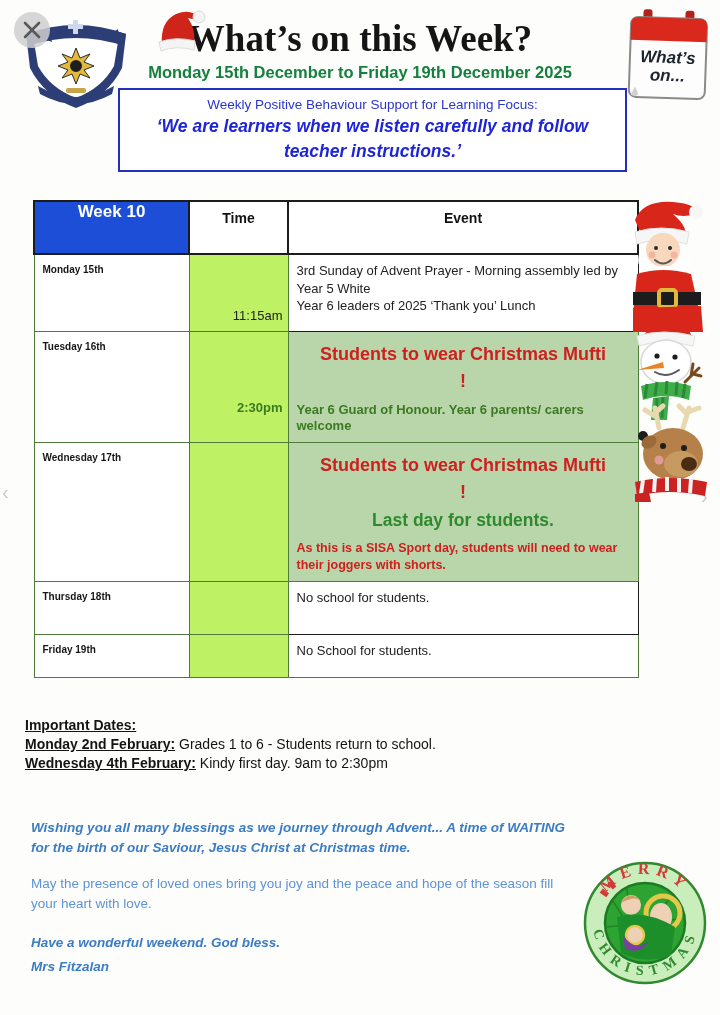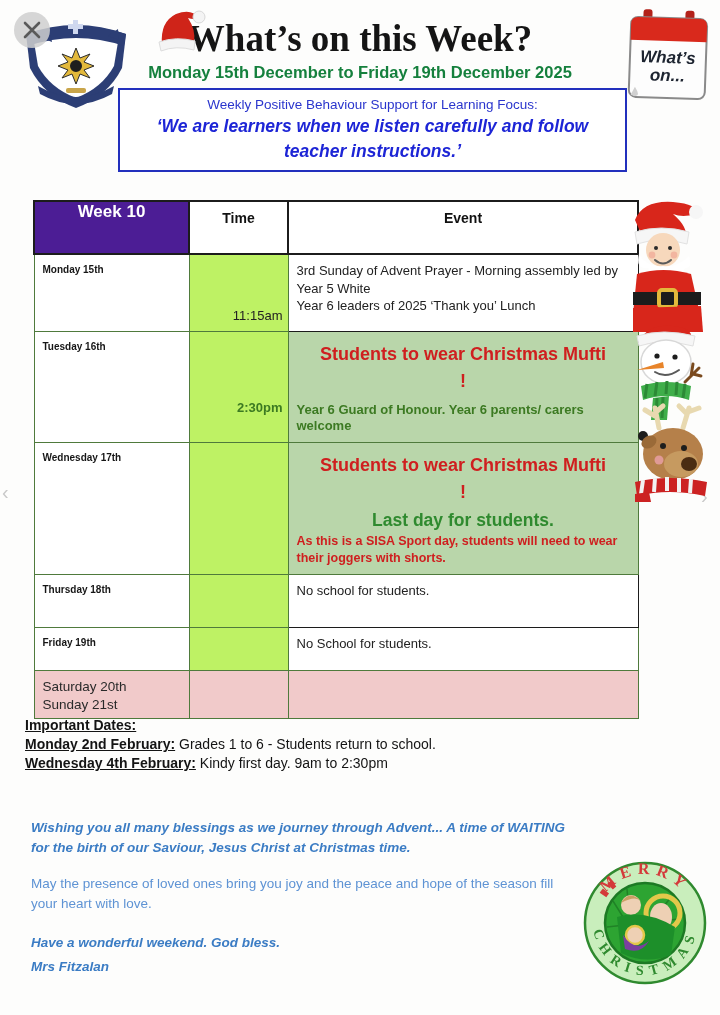--- a/index.html
+++ b/index.html
@@ -37,38 +37,38 @@
   .chev-right { left:701px; top:486px; }
   
   .week-table {
     position:absolute; left:33px; top:200px; width:604px;
     border-collapse:collapse; table-layout:fixed;
   }
   .week-table td, .week-table th { border:1.5px solid #4f7a3c; vertical-align:top; }
   .week-table th { border:2px solid #1c1c1c; }
   col.c-day { width:155px; } col.c-time { width:99px; } col.c-event { width:350px; }
   .th-week {
-    background:#4c1d95; color:#fff; font-size:17px; font-weight:bold;
+    background:#1d4ed8; color:#fff; font-size:17px; font-weight:bold;
     text-align:center; vertical-align:middle; height:53px;
   }
   .th-plain { background:#fff; color:#111; font-size:14px; font-weight:bold; text-align:center; padding-top:8px; }
   .cell-day { font-weight:bold; font-size:10px; color:#161616; padding:9px 4px 0 8px; background:#fff; }
   .cell-time { position:relative; background:#bef264; }
   .time-val { position:absolute; right:5px; bottom:7px; font-size:13px; color:#222; }
   .time-val.green { color:#3c7a22; font-weight:bold; bottom:27px;margin-left:29px; }
   .cell-event { background:#fff; font-size:13px; color:#222; padding:7px 8px; line-height:1.35; }
   .cell-event.black-border { border:1.5px solid #1c1c1c; }
   .cell-event.greenbg { background:#b9d6aa; }
   .mufti {
     color:#cf1f1f; font-weight:bold; font-size:18px; text-align:center;
     line-height:1.5; padding:2px 20px 0 20px;
   }
   .tue-detail { color:#3c7a22; font-weight:bold; font-size:13px; text-align:left; margin-top:7px; line-height:1.3; }
   .lastday { color:#2f8a2f; font-weight:bold; font-size:17.5px; text-align:center; margin-top:3px; }
-  .sisa { color:#cf1f1f; font-weight:bold; font-size:12.5px; line-height:1.35; }
+  .sisa { color:#cf1f1f; font-weight:bold; font-size:12.5px; margin-top:7px; line-height:1.35; }
   tr.row-sat td { background:#f1caca; }
   .cell-day.sat { font-weight:normal; font-size:13.5px; color:#2a2a2a; line-height:1.35; padding-top:7px; }
   
   .deco { position:absolute; }
   .deco-santa { left:633px; top:198px; width:76px; height:134px; }
   .deco-snowman { left:633px; top:324px; width:74px; height:96px; }
   .deco-reindeer { left:629px; top:402px; width:82px; height:100px; }
   
   .dates { position:absolute; left:25px; top:716px; font-size:14px; color:#141414; line-height:19px; }
   .dates .lbl { font-weight:bold; text-decoration:underline; }
@@ -178,28 +178,20 @@
     </tr>
     <tr style="height:53px;">
       <td class="cell-day">Thursday 18th</td>
       <td class="cell-time"></td>
       <td class="cell-event black-border">No school for students.</td>
     </tr>
     <tr style="height:43px;">
       <td class="cell-day">Friday 19th</td>
       <td class="cell-time"></td>
       <td class="cell-event">No School for students.</td>
-    </tr>
-    <tr class="row-sat" style="height:48px;">
-      <td class="cell-day sat">
-        <div>Saturday 20th</div>
-        <div>Sunday 21st</div>
-      </td>
-      <td class="cell-time"></td>
-      <td class="cell-event"></td>
     </tr>
   </tbody>
     </table>
 
   <svg class="deco deco-santa" viewBox="0 0 76 134">
     <path d="M2,22 Q10,2 40,4 Q66,6 62,16 Q50,20 40,16 Q56,30 52,40 L10,40 Z" fill="#d8261b"></path>
     <circle cx="63" cy="14" r="7" fill="#f6f6f6"></circle>
     <path d="M2,34 Q28,26 56,34 L54,46 Q28,38 4,46 Z" fill="#f6f6f6" stroke="#e2e2e2" stroke-width="1"></path>
     <circle cx="30" cy="52" r="17" fill="#f7d8bc"></circle>
     <circle cx="23" cy="50" r="2" fill="#2a2a2a"></circle>

